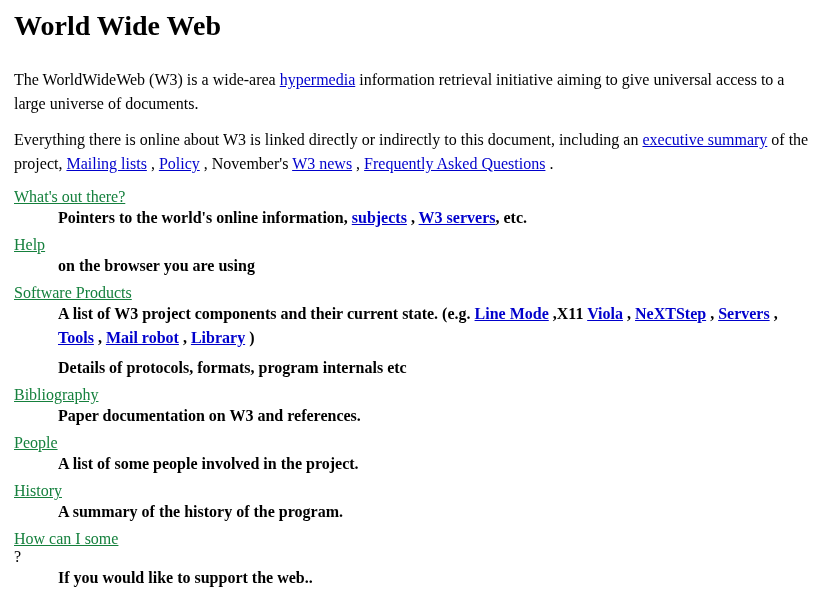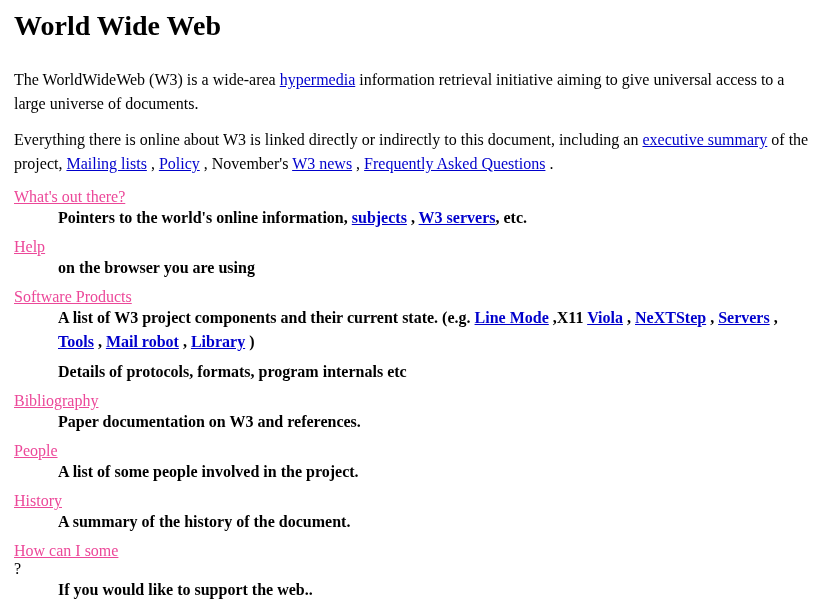--- a/index.html
+++ b/index.html
@@ -22,28 +22,27 @@
       margin-bottom: 26px;
       font-family: Times New Roman, Times, serif;
     }
     p {
       margin-bottom: 12px;
       line-height: 1.5;
     }
     a {
       color: #0000cc;
       text-decoration: underline;
-      margin-top: 8px;
     }
     .section {
       margin-bottom: 6px;
     }
     .section-link {
       display: block;
-      color: #ec4899;
+      color: #15803d;
       font-size: 16px;
     }
     .section-desc {
       margin-left: 44px;
       line-height: 1.5;
       display: block;
       font-weight: bold;
     }
     .intro {
       margin-bottom: 12px;
@@ -87,19 +86,19 @@
   <span class="section-desc">Paper documentation on W3 and references.</span>
 </div>
 
 <div class="section">
   <a href="#" class="section-link">People</a>
   <span class="section-desc">A list of some people involved in the project.</span>
 </div>
 
 <div class="section">
   <a href="#" class="section-link">History</a>
-  <span class="section-desc">A summary of the history of the document.</span>
+  <span class="section-desc">A summary of the history of the program.</span>
 </div>
 
 <div class="section">
   <a href="#" class="section-link">How can I some</a> ?
   <span class="section-desc">If you would like to support the web..</span>
 </div>
 
 </body></html>

